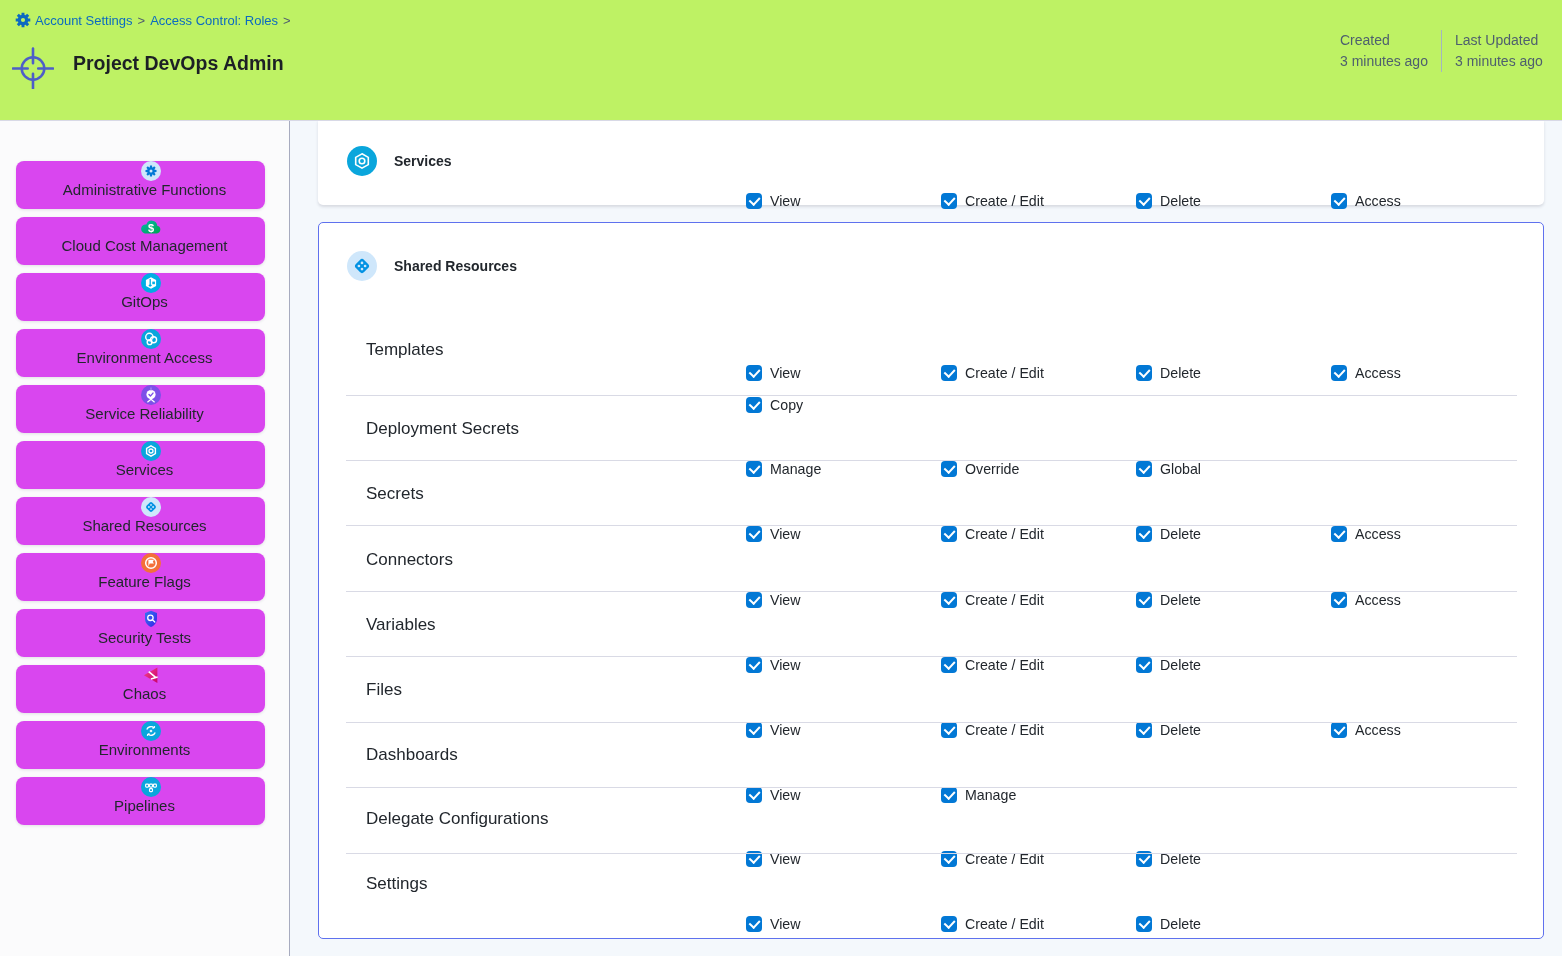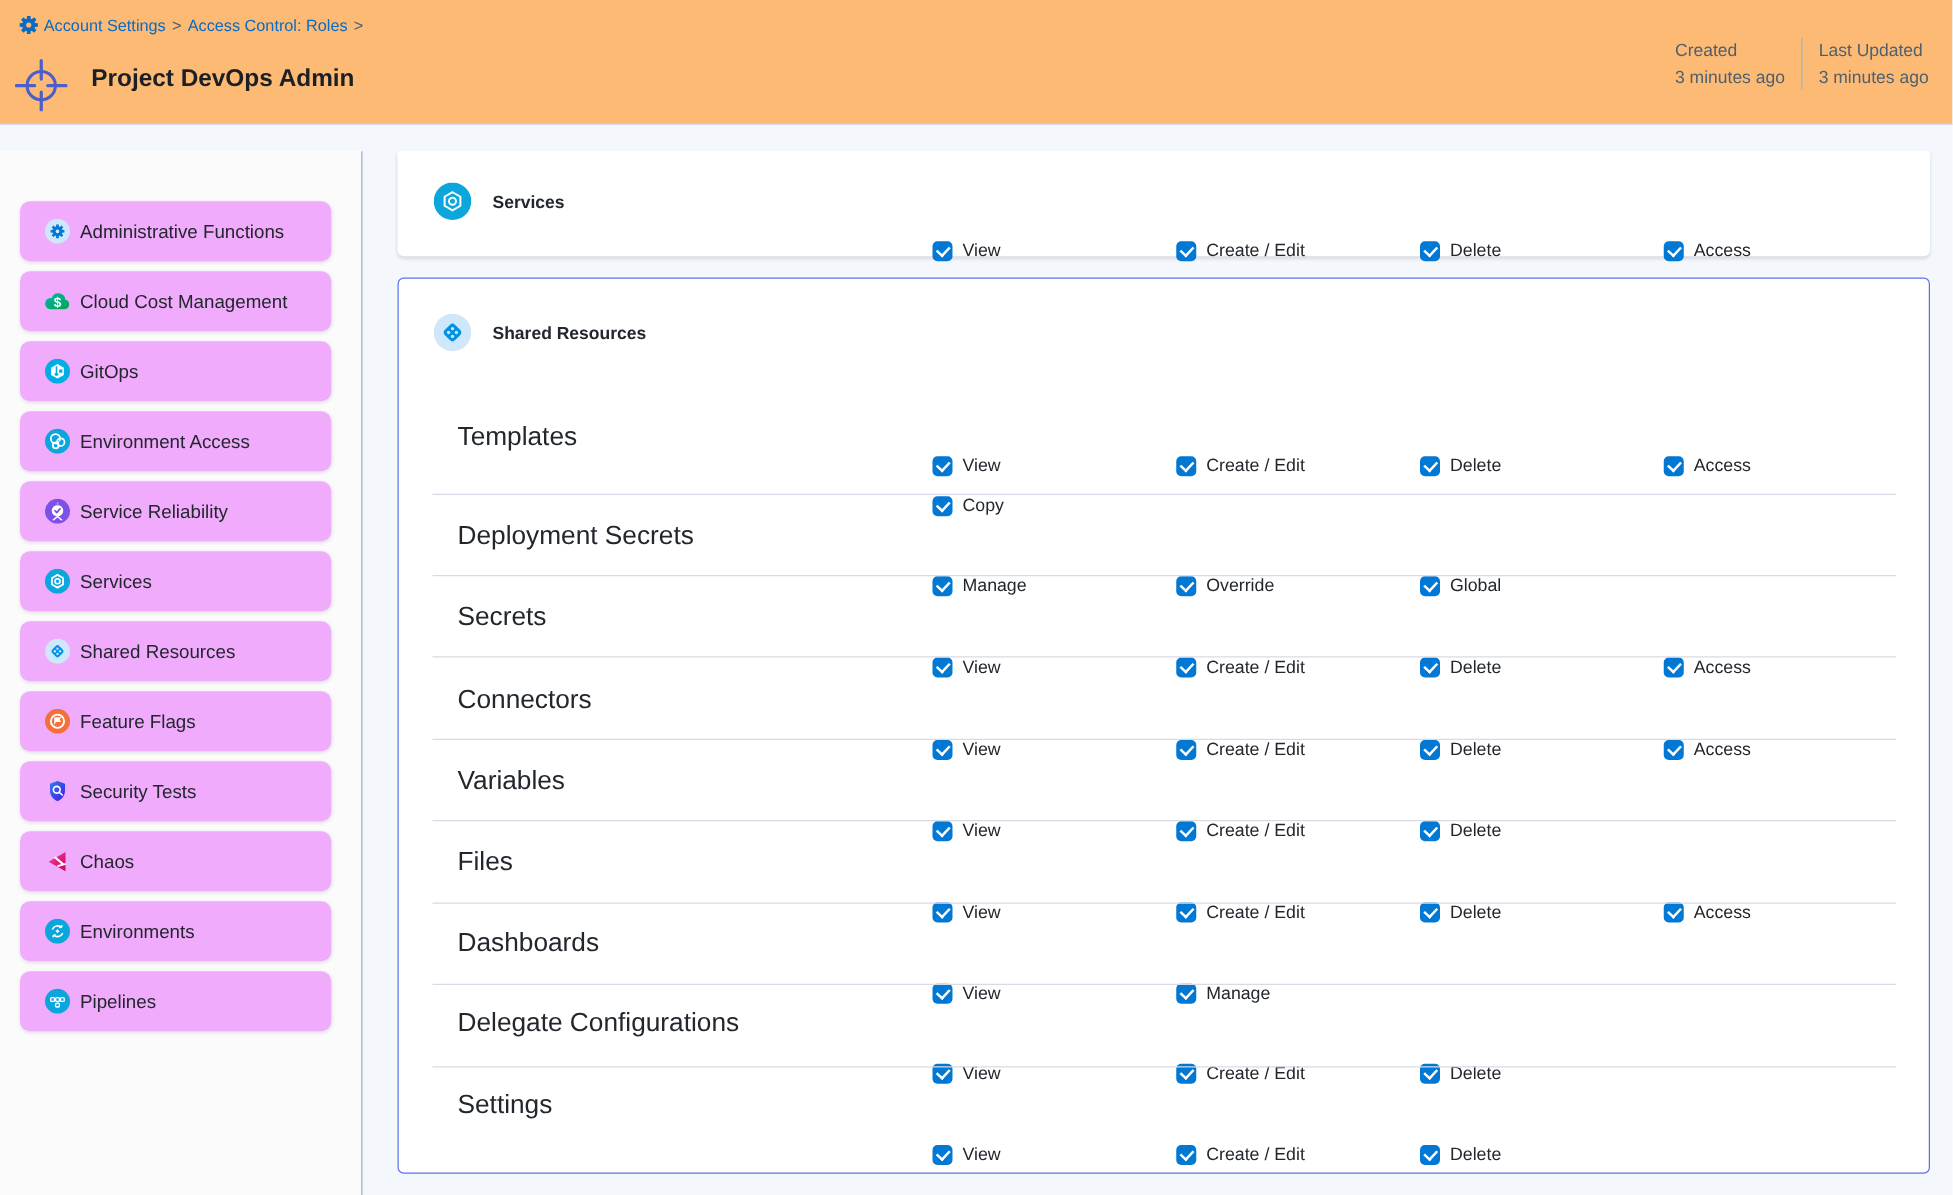--- a/index.html
+++ b/index.html
@@ -1,34 +1,34 @@
 <!DOCTYPE html>
 <html><head><meta charset="utf-8">
 <style>
 * { margin:0; padding:0; box-sizing:border-box; }
 html,body { width:1562px; height:956px; overflow:hidden; font-family:"Liberation Sans", sans-serif; }
 body { position:relative; background:#f4f8fc; }
-.header { position:absolute; left:0; top:0; width:1562px; height:100px; background:#fdba74; border-bottom:1px solid #d8d9e6; }
+.header { position:absolute; left:0; top:0; width:1562px; height:121px; background:#bef264; border-bottom:1px solid #d8d9e6; }
 .crumbs { position:absolute; left:15px; top:12px; font-size:13px; color:#0b6ac1; display:flex; align-items:center; }
 .crumbs .sep { color:#4f5d6e; padding:0 5px; font-size:13px; }
 .title { position:absolute; left:73px; top:52px; font-size:19.5px; color:#1c2025;font-weight:bold; }
 .ticon { position:absolute; left:12px; top:47px; }
 .meta { position:absolute; left:1340px; top:30px; display:flex; font-size:14px; color:#4e5f6e; line-height:21px; }
 .meta .vline { width:1px; background:#a3b5c1; margin:0 13px; }
 .sidebar { position:absolute; left:0; top:121px; width:290px; height:835px; background:#fbfbfc; border-right:1px solid #a7abbf; }
-.scard { position:absolute; left:16px; width:249px; height:48px; background:#f0abfc; border-radius:8px;
-  box-shadow:0 1px 3px rgba(40,41,61,.12); display:flex; align-items:center; }
+.scard { position:absolute; left:16px; width:249px; height:48px; background:#d946ef; border-radius:8px;
+  box-shadow:0 1px 3px rgba(40,41,61,.12); display:flex; align-items:center;flex-direction:column; }
 .sic { margin-left:20px; width:20px; height:20px; display:inline-flex; }
 .slb { margin-left:8px; font-size:15px; color:#22272d; font-weight:500; }
 .card1 { position:absolute; left:318px; top:121px; width:1226px; height:84px; background:#fff; border-radius:0 0 5px 5px;
   box-shadow:0 1.5px 3px rgba(40,41,61,.14); }
 .card2 { position:absolute; left:318px; top:222px; width:1226px; height:717px; background:#fff; border:1.6px solid #5f71ee; border-radius:5px; }
 .secico { position:absolute; }
 .sectitle { position:absolute; left:394px; font-size:14px; font-weight:bold; color:#22272d; transform:translateY(-50%); }
-.rl { position:absolute; font-size:21px; color:#22272d; transform:translateY(-50%); white-space:nowrap; }
+.rl { position:absolute; font-size:17px; color:#22272d; transform:translateY(-50%); white-space:nowrap; }
 .cb { position:absolute; display:flex; align-items:center; height:16px;margin-top:40px; }
 .box { width:16px; height:16px; background:#0278d5; border-radius:4px; position:relative; flex:none; }
 .box::after { content:""; position:absolute; left:4.9px; top:1.9px; width:5.2px; height:8.2px;
   border:solid #fff; border-width:0 2.2px 2.2px 0; transform:rotate(43deg); }
 .lb { margin-left:8px; font-size:14.2px; color:#22272d; white-space:nowrap; }
 .hr { position:absolute; left:346px; width:1171px; height:1px; background:#d9dae5; }
 </style></head>
 <body>
 <div class="sidebar"></div>
 <div class="scard" style="top:161px">

